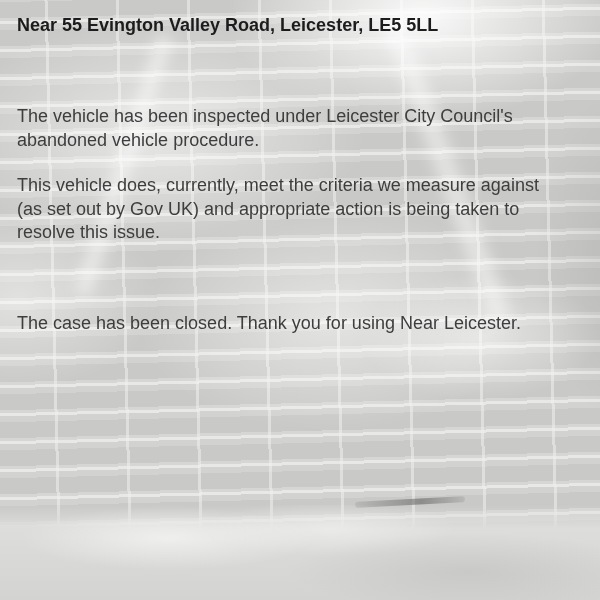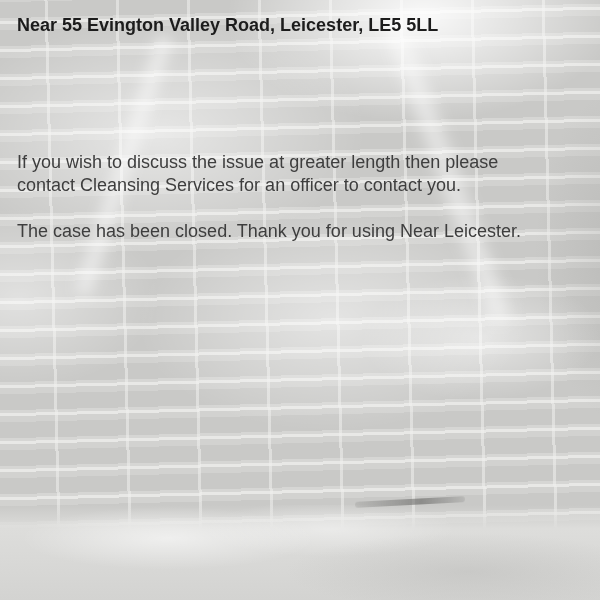--- a/index.html
+++ b/index.html
@@ -82,18 +82,19 @@
   <div class="photo">
     <div class="wall"></div>
     <div class="paint-streak-left"></div>
     <div class="paint-streak-right"></div>
     <div class="ground"></div>
     <div class="scuff-mark"></div>
   </div>
 
   <div class="content">
     <h1>Near 55 Evington Valley Road, Leicester, LE5 5LL</h1>
+    <p>The vehicle has been inspected under Leicester City Council's abandoned vehicle procedure.</p>
+    <p>This vehicle does, currently, meet the criteria we measure against (as set out by Gov UK) and appropriate action is being taken to resolve this issue.</p>
     <p></p>
-    <p>If you wish to discuss the issue at greater length then please contact Cleansing Services for an officer to contact you.</p>
     <p>The case has been closed. Thank you for using Near Leicester.</p>
   </div>
 
 </div>
 
 </body></html>

